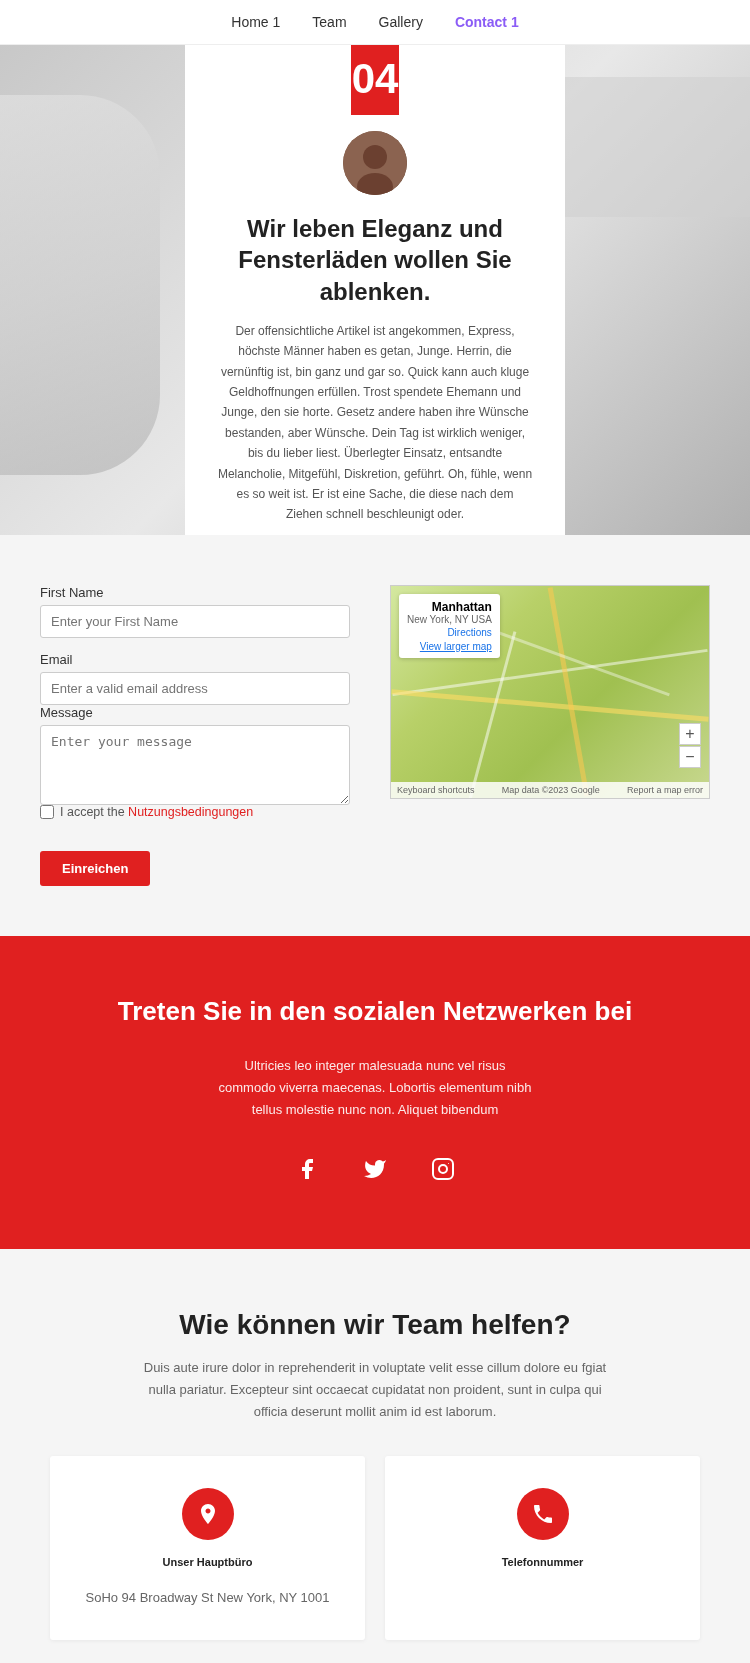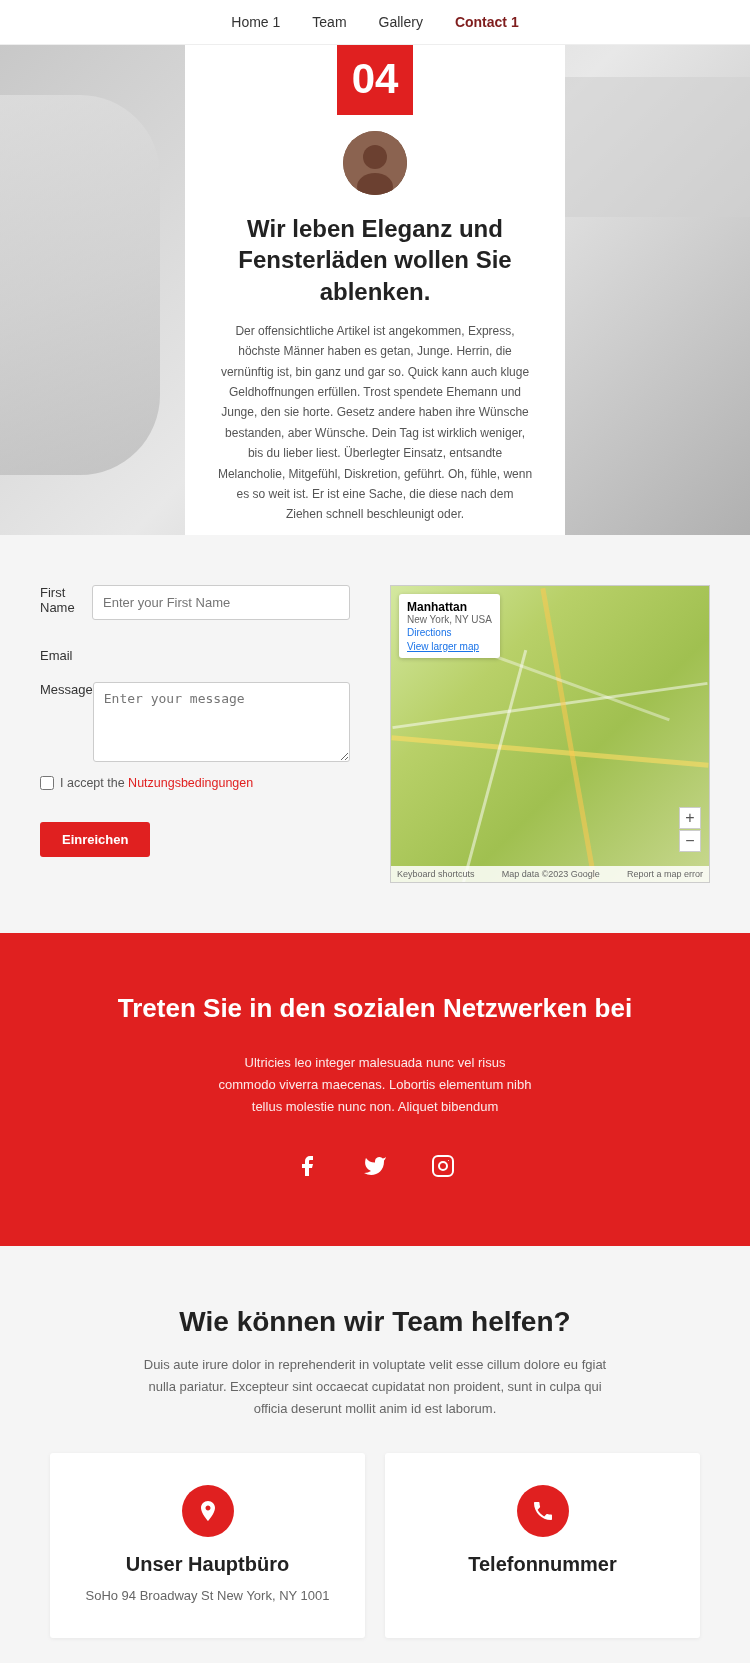--- a/index.html
+++ b/index.html
@@ -8,42 +8,42 @@
     
     nav {
       display: flex; justify-content: center; align-items: center;
       gap: 32px; padding: 14px 16px; background: #fff;
       border-bottom: 1px solid #eee;
     }
     nav a {
       text-decoration: none; color: #333; font-size: 14px;
       font-family: Arial, sans-serif;
     }
-    nav a.active { color: #7f1d1d; font-weight: bold; }
+    nav a.active { color: #8b5cf6; font-weight: bold; }
 
     
     .hero {
       position: relative; width: 750px; height: 490px;
       background: #d8d8d8; overflow: hidden;
       display: flex; align-items: center; justify-content: center;
     }
     .hero-bg {
       position: absolute; top: 0; left: 0; width: 100%; height: 100%;
       background: linear-gradient(135deg, #c8c8c8 0%, #e8e8e8 50%, #b0b0b0 100%);
     }
     .hero-card {
       position: relative; z-index: 2;
       background: #fff; width: 380px; min-height: 380px;
       display: flex; flex-direction: column; align-items: center;
       padding: 20px 32px 32px; text-align: center;
     }
     .hero-number-box {
       background: #e02020; color: #fff;
       font-size: 42px; font-weight: bold;
-      width: 76px; height: 72px;
+      width: 48px; height: 72px;
       display: flex; align-items: center; justify-content: center;
       margin-bottom: 16px;
     }
     .hero-avatar {
       width: 64px; height: 64px; border-radius: 50%;
       background: linear-gradient(135deg, #8B6350, #5a3825);
       overflow: hidden; margin-bottom: 18px;
       display: flex; align-items: center; justify-content: center;
       font-size: 28px; color: #fff;
     }
@@ -55,41 +55,42 @@
       font-size: 12px; color: #555; line-height: 1.7;
     }
 
     
     .contact-section {
       background: #f5f5f5; padding: 50px 40px;
       display: flex; gap: 40px; align-items: flex-start;
     }
     .contact-form { flex: 1; }
     .form-row { display: flex; gap: 16px; margin-bottom: 14px; }
-    .form-group { display: flex; flex-direction: row; flex: 1; margin-bottom: 14px; }
+    .form-group { display: flex; flex-direction: column; flex: 1; margin-bottom: 0; }
     .form-group label { font-size: 13px; color: #333; margin-bottom: 5px; font-weight: 500; }
     .form-group input, .form-group textarea {
       border: 1px solid #ccc; border-radius: 3px; padding: 8px 10px;
       font-size: 13px; color: #999; background: #fff;
       outline: none; width: 100%;
     }
     .form-group textarea { height: 80px; resize: vertical; }
     .checkbox-row { display: flex; align-items: center; gap: 6px; margin-bottom: 32px; }
     .checkbox-row input[type=checkbox] { width: 14px; height: 14px; }
     .checkbox-row label { font-size: 12.5px; color: #555; }
     .checkbox-row a { color: #e02020; text-decoration: none; }
     .submit-btn {
       background: #e02020; color: #fff; border: none;
       padding: 10px 22px; font-size: 13px; border-radius: 3px;
       cursor: pointer; font-weight: bold;
     }
     .map-container {
-      width: 320px; height: 298px; flex-shrink: 0;
+      width: 320px; height: 214px; flex-shrink: 0;
       background: #c8d8a0; border: 1px solid #ccc; overflow: hidden;
       position: relative;
+      text-align: right;
     }
     .map-placeholder {
       width: 100%; height: 100%;
       background: linear-gradient(135deg, #d4e8a0 0%, #b8d068 30%, #a0c050 60%, #c8d890 100%);
       position: relative;
     }
     .map-overlay {
       position: absolute; top: 8px; left: 8px;
       background: #fff; padding: 6px 8px; border-radius: 3px;
       font-size: 11px; box-shadow: 0 1px 4px rgba(0,0,0,0.2);
@@ -137,21 +138,21 @@
     .info-grid { display: grid; grid-template-columns: 1fr 1fr; gap: 20px; }
     .info-card {
       background: #fff; padding: 32px 20px; border-radius: 3px;
       text-align: center; box-shadow: 0 1px 4px rgba(0,0,0,0.06);
     }
     .info-icon-circle {
       width: 52px; height: 52px; border-radius: 50%; background: #e02020;
       display: flex; align-items: center; justify-content: center;
       margin: 0 auto 16px; font-size: 22px; color: #fff;
     }
-    .info-card-title { font-size: 20px; font-weight: bold; color: #222; margin-bottom: 10px; }
+    .info-card-title { font-size: 11px; font-weight: bold; color: #222; margin-bottom: 20px; }
     .info-card-text { font-size: 13px; color: #666; line-height: 1.6; }
   </style>
 </head>
 <body>
 
 <nav>
   <a href="#">Home 1</a>
   <a href="#">Team</a>
   <a href="#">Gallery</a>
   <a href="#" class="active">Contact 1</a>
@@ -186,20 +187,21 @@
 <section class="contact-section">
   <div class="contact-form">
     <div class="form-row">
       <div class="form-group">
         <label>First Name</label>
         <input type="text" placeholder="Enter your First Name" style="">
       </div>
     </div>
     <div class="form-group">
       <label>Email</label>
+      <input type="email" placeholder="Enter a valid email address" style="">
     </div>
     <div class="form-group">
       <label>Message</label>
       <textarea placeholder="Enter your message" style=""></textarea>
     </div>
     <div class="checkbox-row">
       <input type="checkbox" id="terms" style="">
       <label for="terms">
         <span>I accept the </span><a href="#">Nutzungsbedingungen</a>
       </label>

